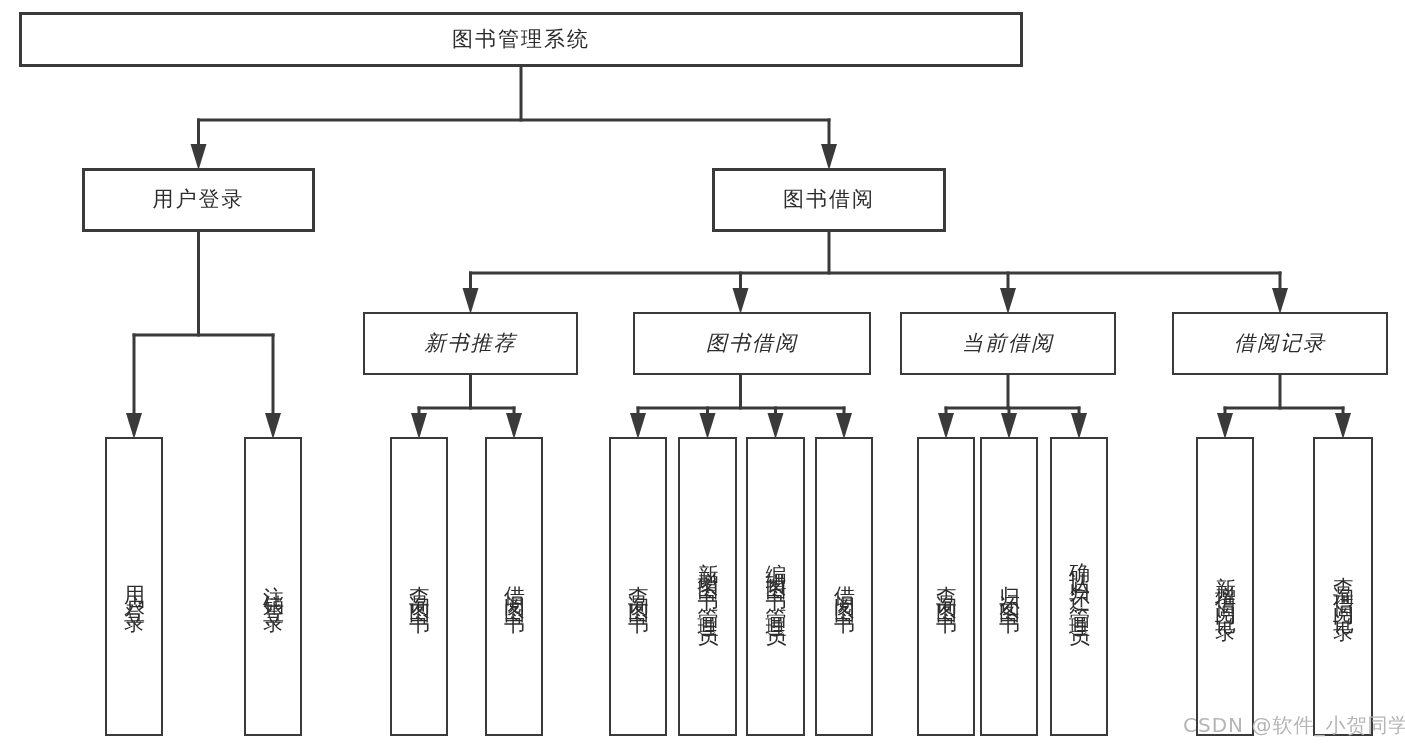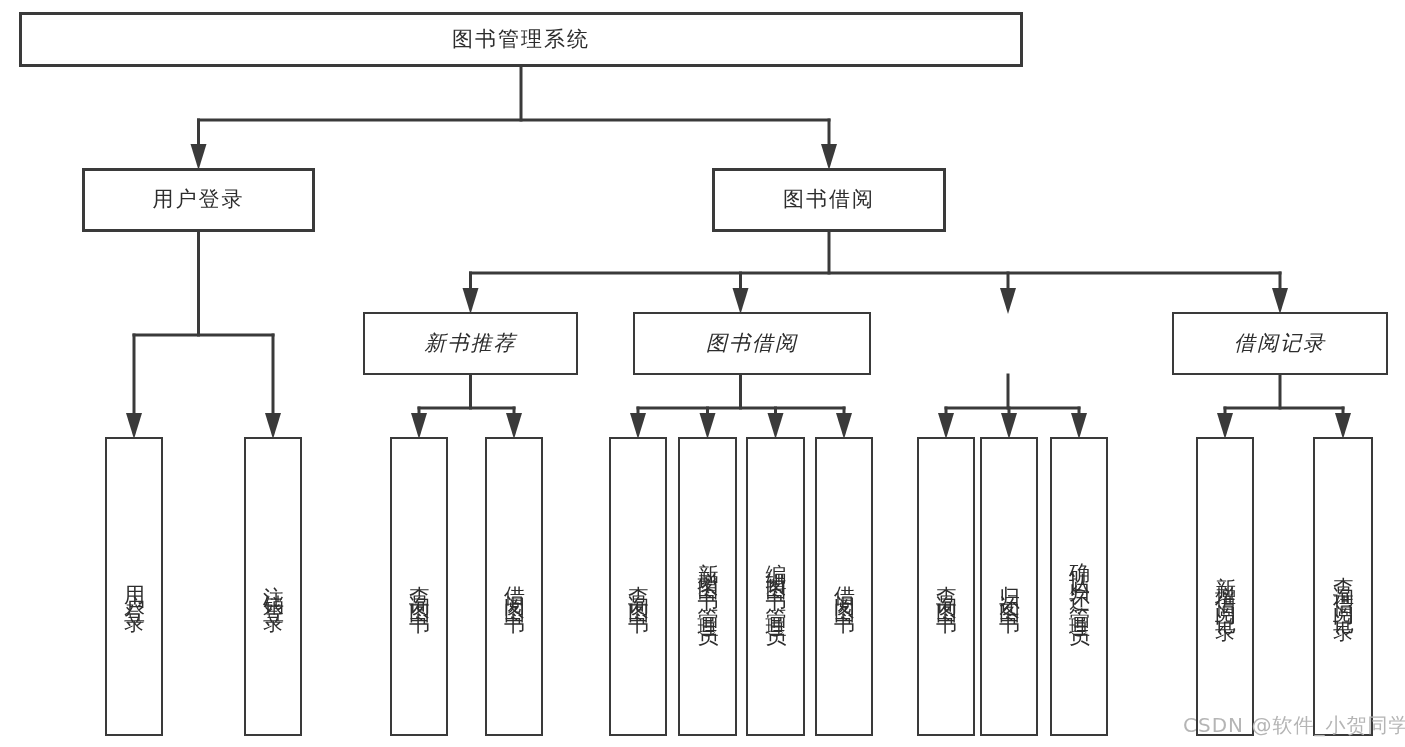--- a/index.html
+++ b/index.html
@@ -116,20 +116,23 @@
   <div class="box" id="book_mgmt" style="left:712px;top:168px;width:234px;height:64px">
     <span class="hlbl">图书借阅</span>
   </div>
 
   <div class="box lvl3" id="new_book_rec" style="left:363px;top:312px;width:215px;height:63px">
     <span class="hlbl">新书推荐</span>
   </div>
   <div class="box lvl3" id="book_borrow" style="left:633px;top:312px;width:238px;height:63px">
     <span class="hlbl">图书借阅</span>
   </div>
+  <div class="box lvl3" id="current_borrow" style="left:900px;top:312px;width:216px;height:63px">
+    <span class="hlbl">当前借阅</span>
+  </div>
   <div class="box lvl3" id="borrow_records" style="left:1172px;top:312px;width:216px;height:63px">
     <span class="hlbl">借阅记录</span>
   </div>
 
   <div class="box leaf" id="user_login_leaf" style="left:105px;top:437px;width:58px;height:299px">
     <span class="vlbl">用户登录</span>
   </div>
   <div class="box leaf" id="logout_leaf" style="left:244px;top:437px;width:58px;height:299px">
     <span class="vlbl">注销登录</span>
   </div>

